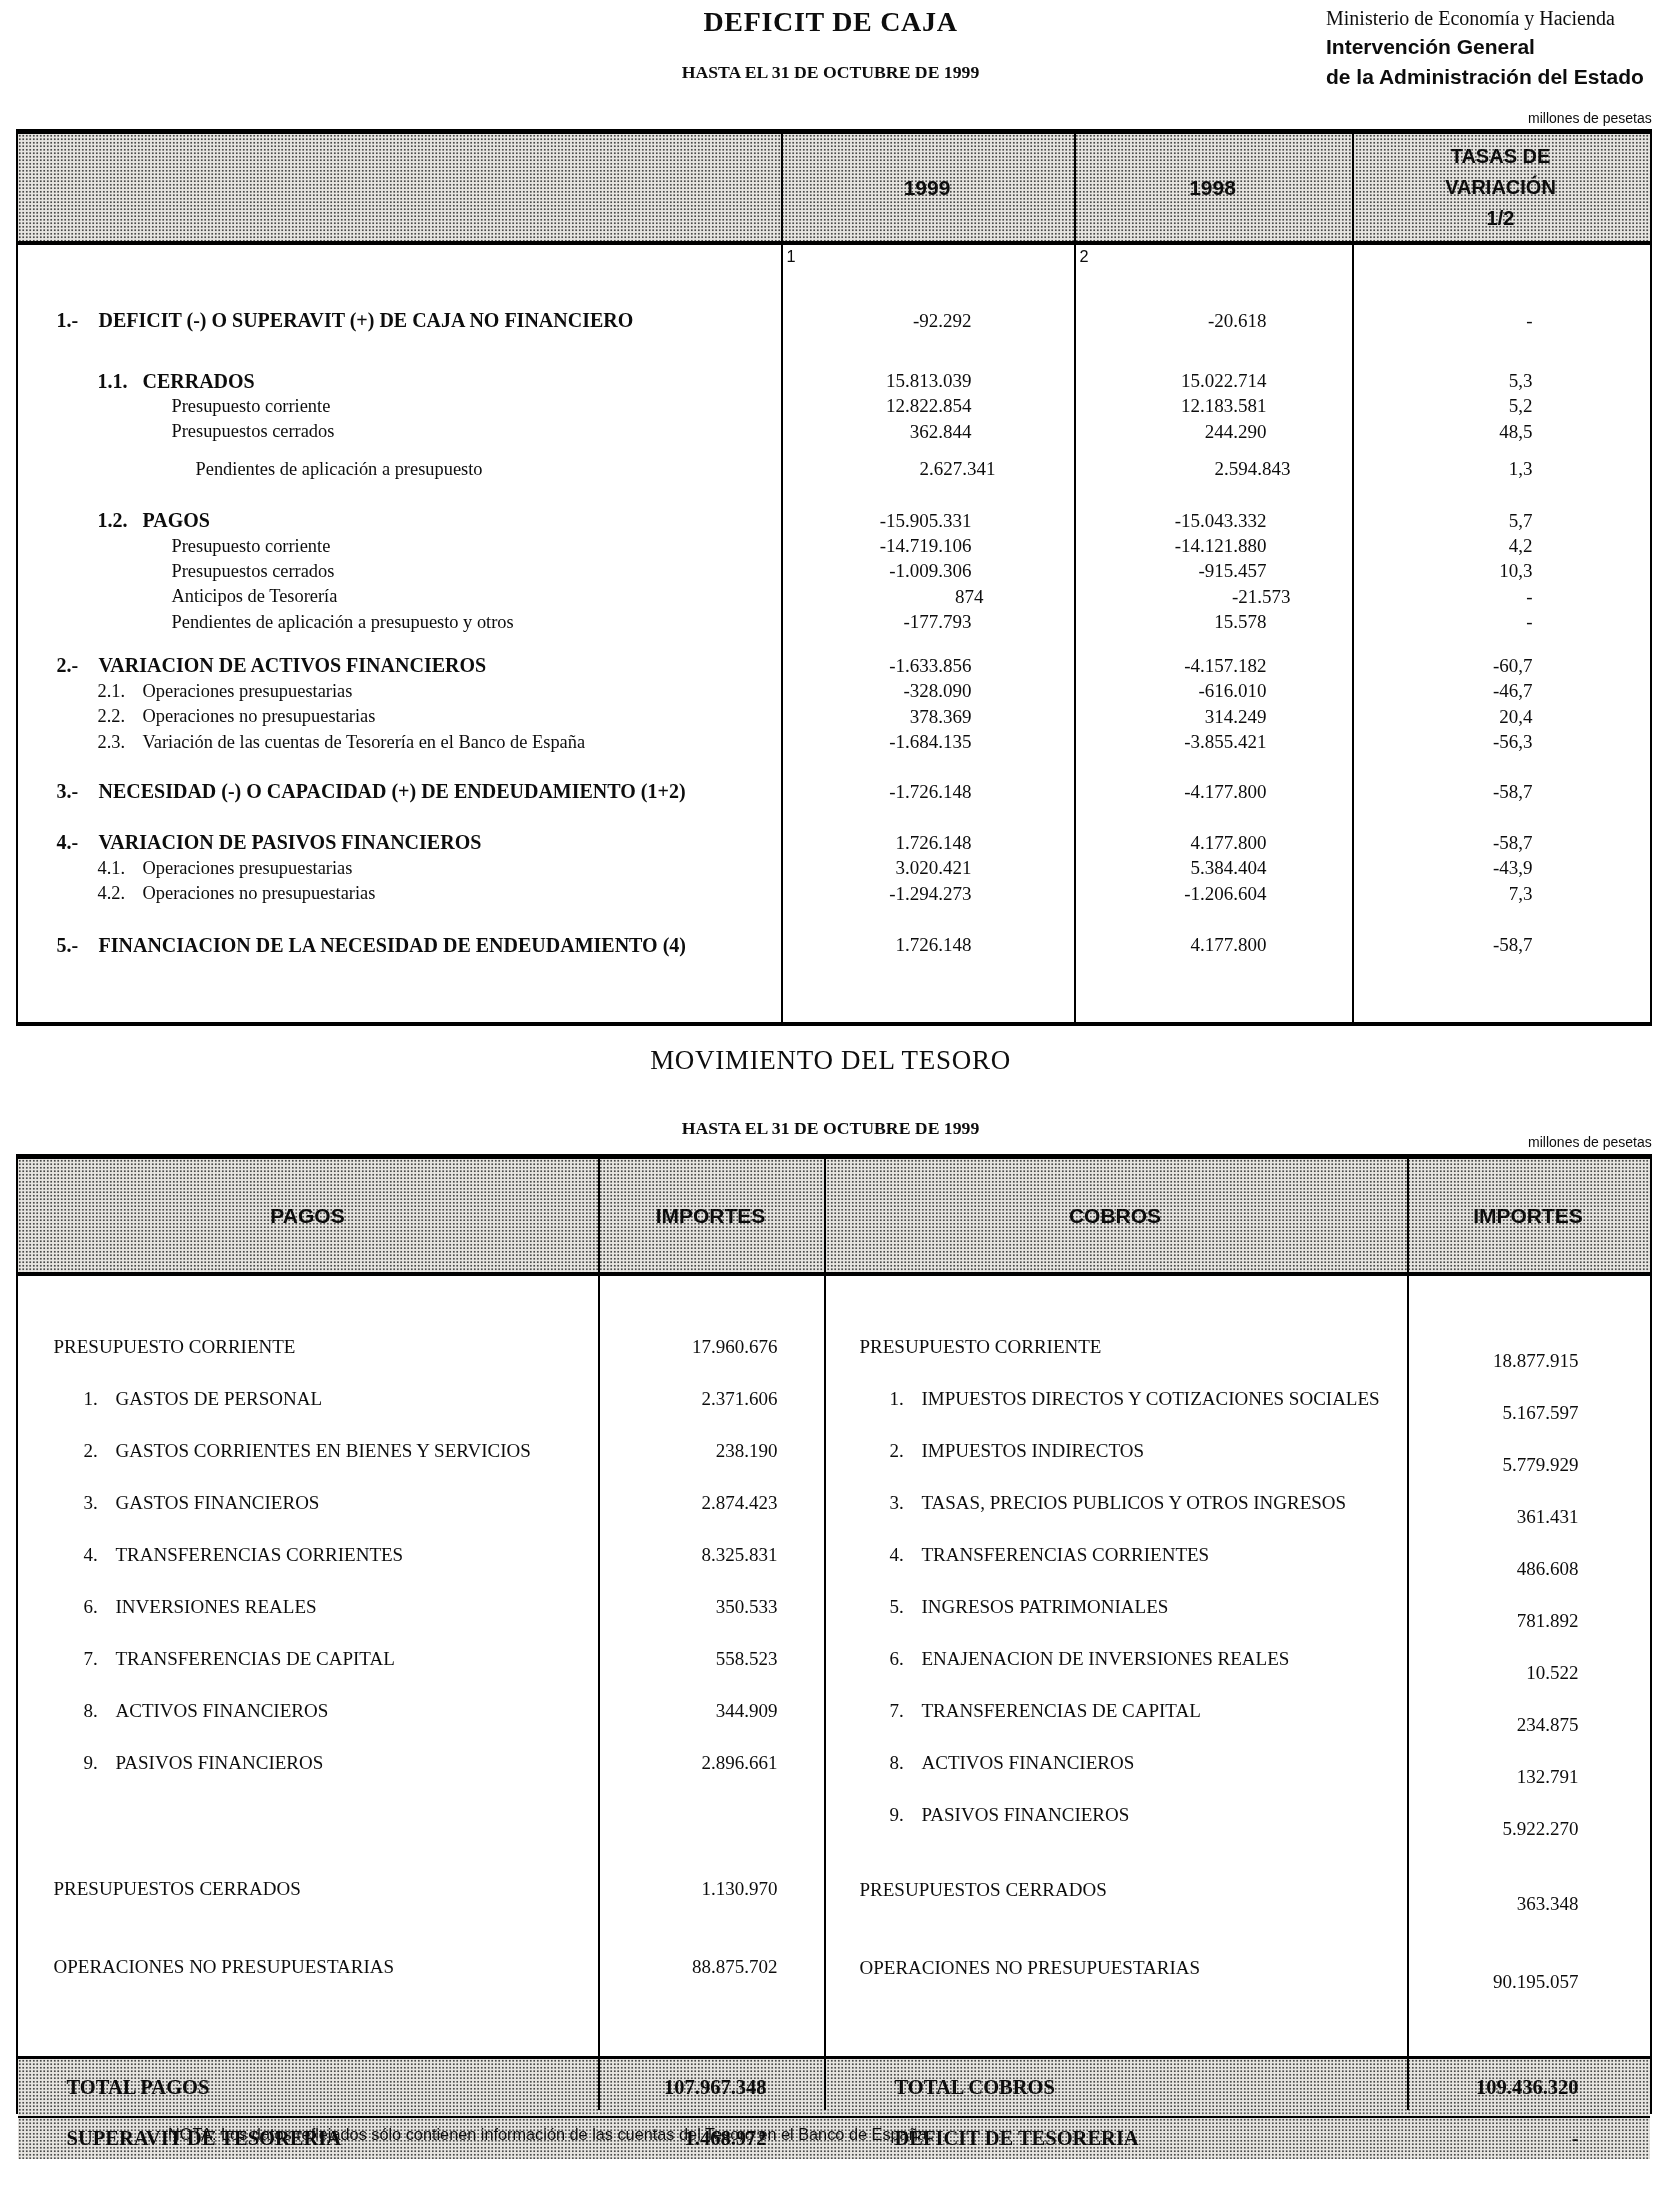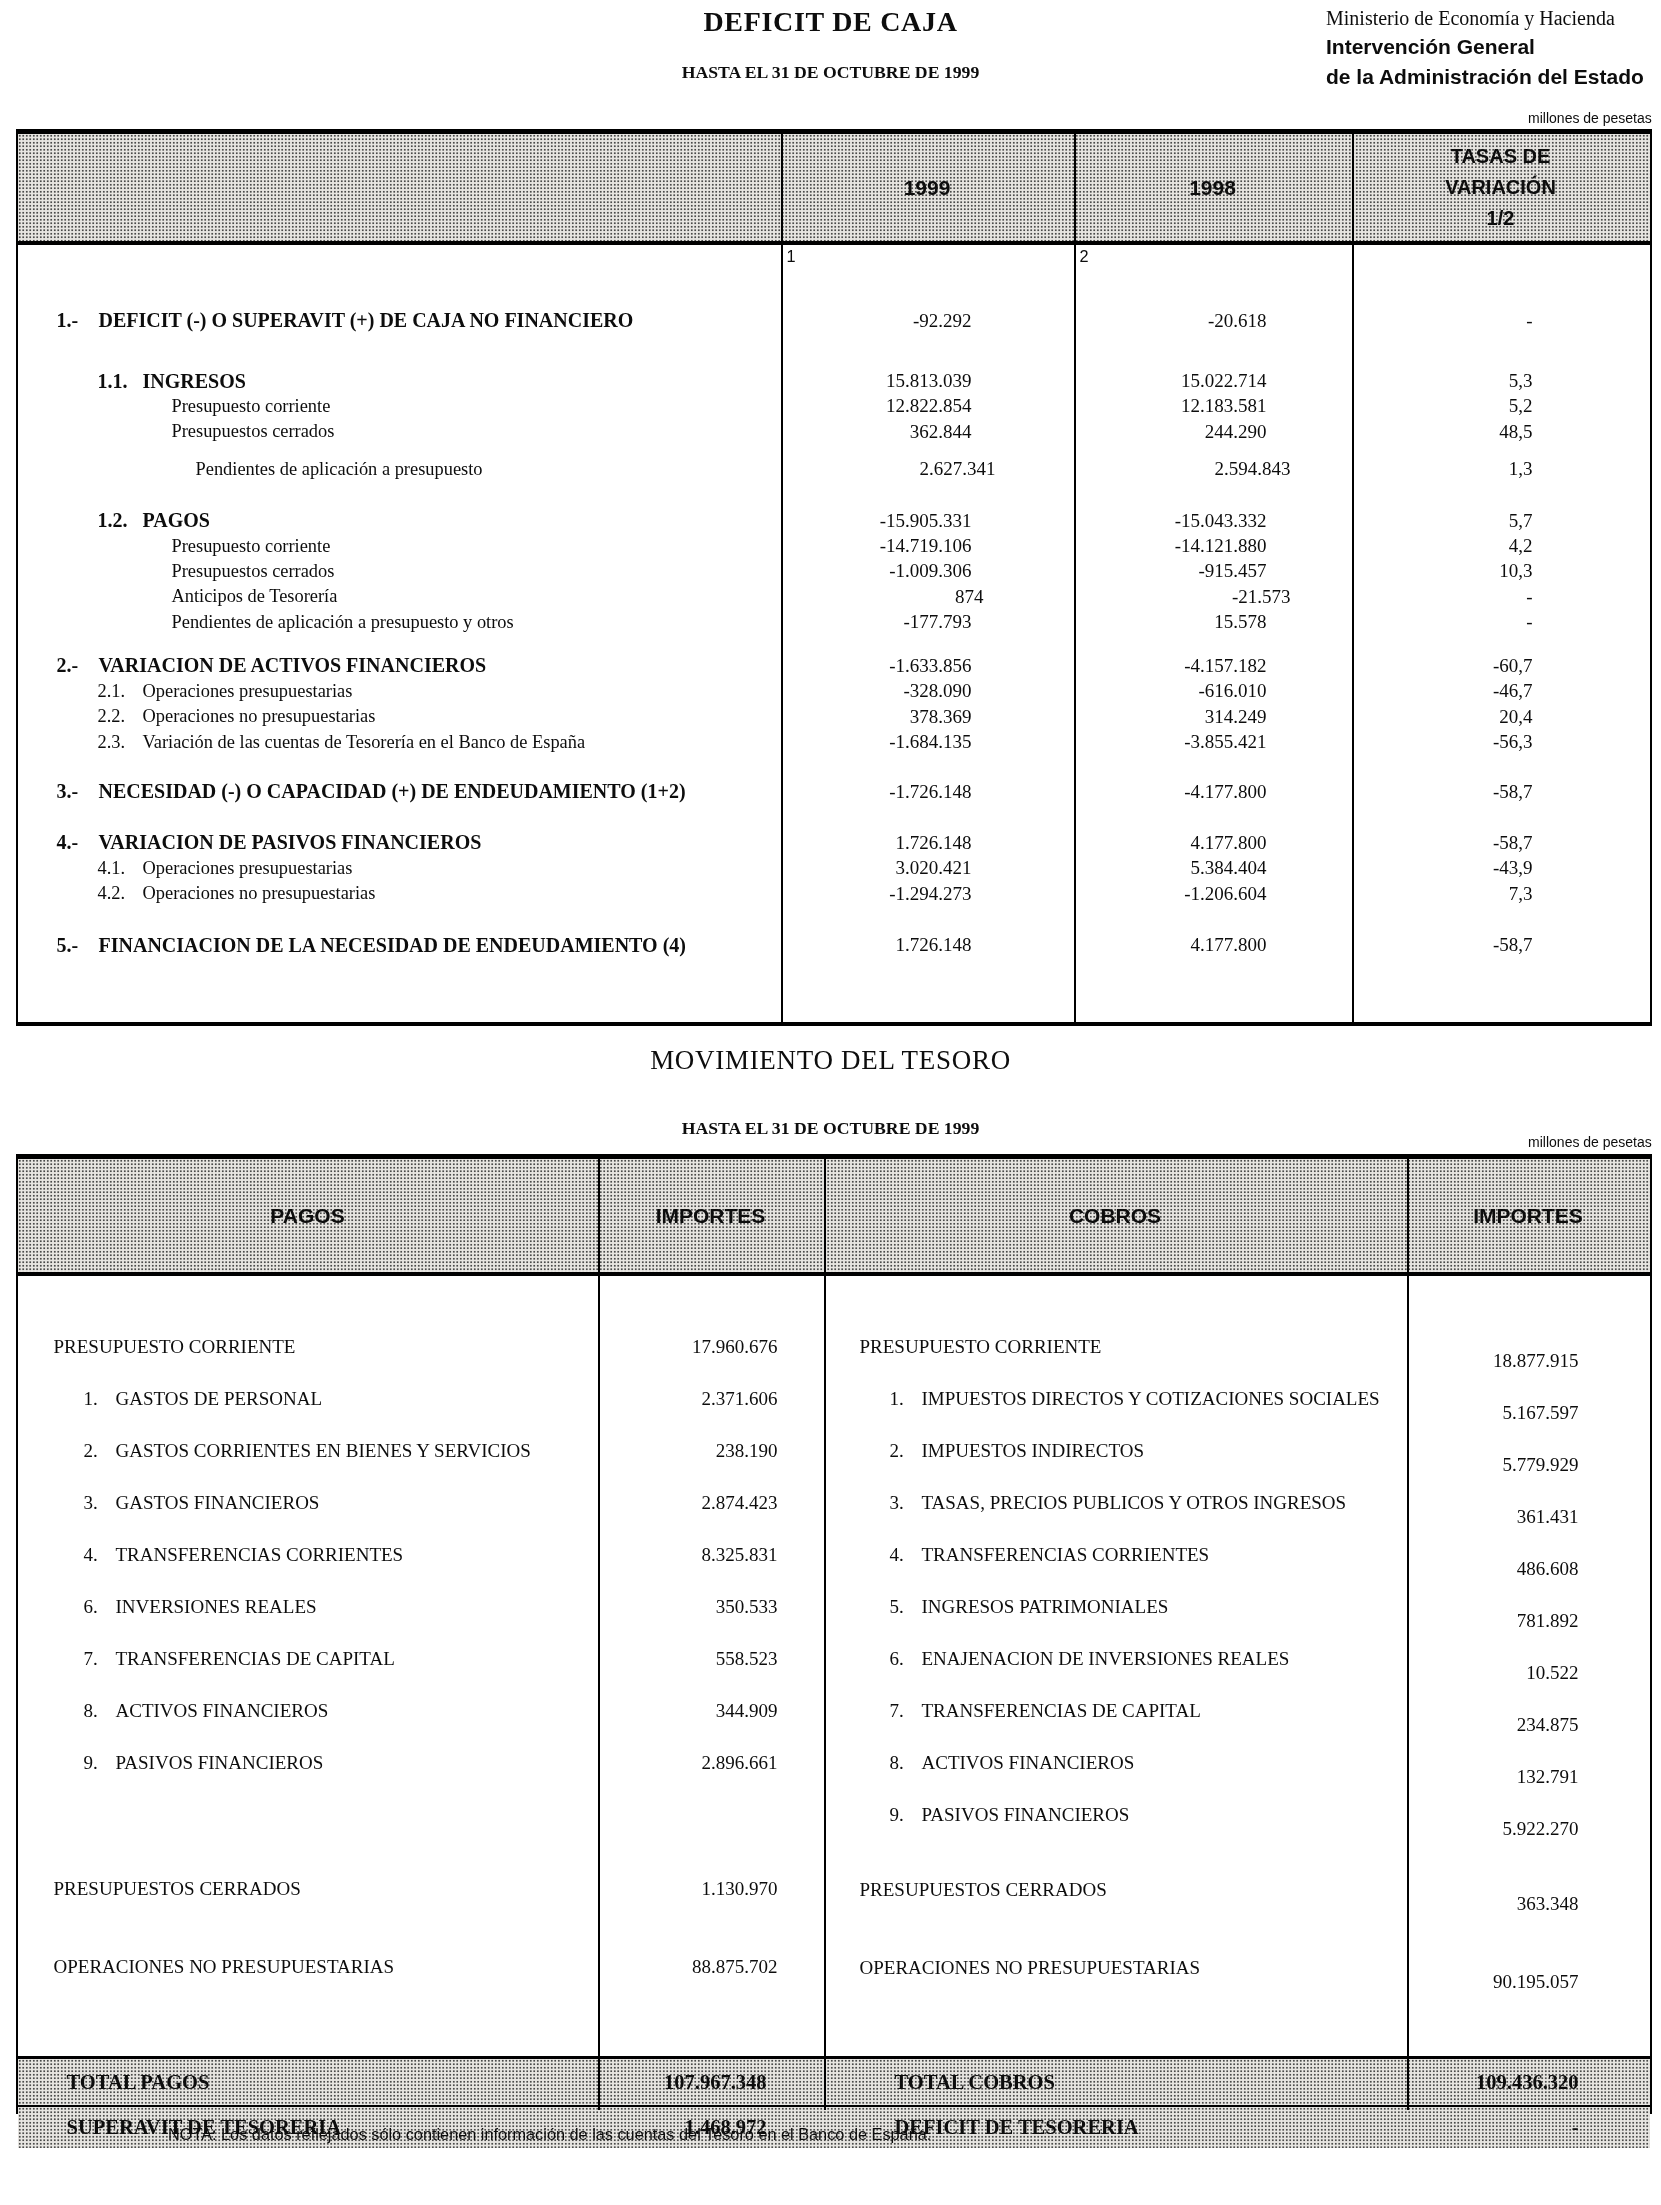--- a/index.html
+++ b/index.html
@@ -67,21 +67,21 @@
   .half.left{width:806px;} .half.right{width:826px;}
   .t2row{display:flex;height:52px;align-items:center;font-size:19px;}
   .t2row .labz{flex:1;display:flex;align-items:baseline;white-space:nowrap;overflow:hidden;}
   .t2row .num{margin-left:66px;width:32px;flex:0 0 auto;}
   .t2row .labz.toplvl .txt{margin-left:36px;}
   .half.left .valz{width:194px;text-align:right;padding-right:46px;box-sizing:border-box;font-size:19px;}
   .half.right .valz{width:243px;text-align:right;padding-right:71px;box-sizing:border-box;font-size:19px;margin-top:28px;}
 
   .t2-total,.t2-result{display:grid;grid-template-columns:580px 226px 583px 1fr;
       align-items:center;font-weight:bold;font-size:20.5px;}
-  .t2-total{height:49px;border-top:3.5px solid #000;box-sizing:border-box;}
+  .t2-total{height:60px;border-top:3.5px solid #000;box-sizing:border-box;}
   .t2-result{height:43px;border-top:2.8px solid #000;box-sizing:border-box;}
   .t2-total .lab1,.t2-result .lab1{padding-left:49px;}
   .t2-total .lab2,.t2-result .lab2{padding-left:71px;}
   .t2-total .val1,.t2-result .val1{text-align:right;padding-right:57px;}
   .t2-total .val2,.t2-result .val2{text-align:right;padding-right:71px;}
 
   .note{position:absolute;left:168px;top:2125px;font-family:"Liberation Sans",sans-serif;
         font-size:16.3px;}
 </style>
 </head>
@@ -122,21 +122,21 @@
             <span class="num">1.-</span>
             <span class="txt">DEFICIT (-) O SUPERAVIT (+) DE CAJA NO FINANCIERO</span>
           </div>
           <div class="val v1999">-92.292</div>
           <div class="val v1998">-20.618</div>
           <div class="val vvar">-</div>
         </div>
         <div class="t1row lvl1 b" style="margin-top: 35px;">
           <div class="labcell">
             <span class="num">1.1.</span>
-            <span class="txt">INGRESOS</span>
+            <span class="txt">CERRADOS</span>
           </div>
           <div class="val v1999">15.813.039</div>
           <div class="val v1998">15.022.714</div>
           <div class="val vvar">5,3</div>
         </div>
         <div class="t1row lvl2" style="margin-top: 0px;">
           <div class="labcell">
             <span class="txt">Presupuesto corriente</span>
           </div>
           <div class="val v1999">12.822.854</div>

